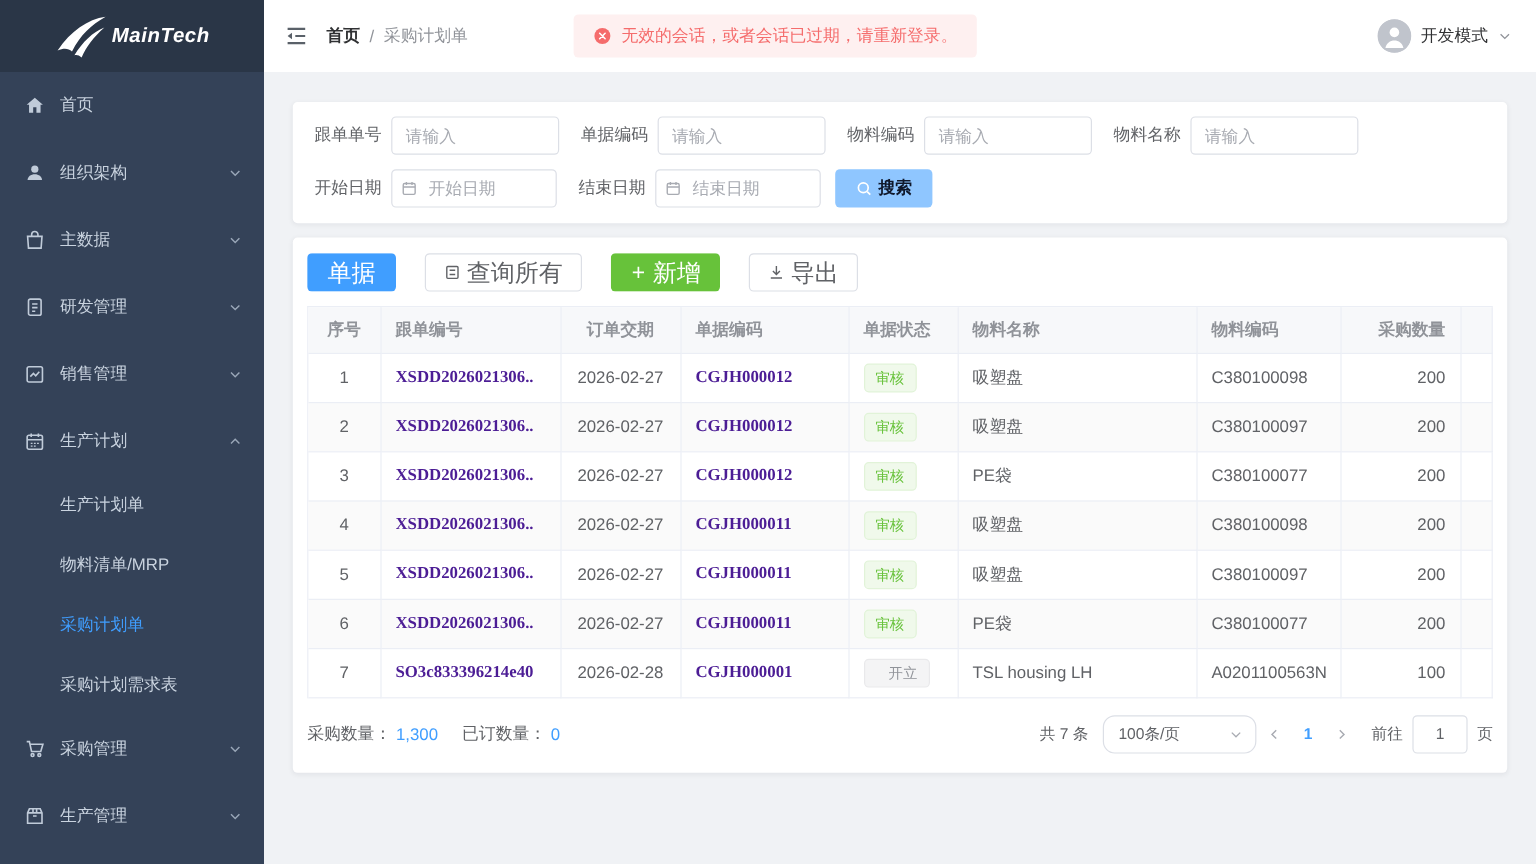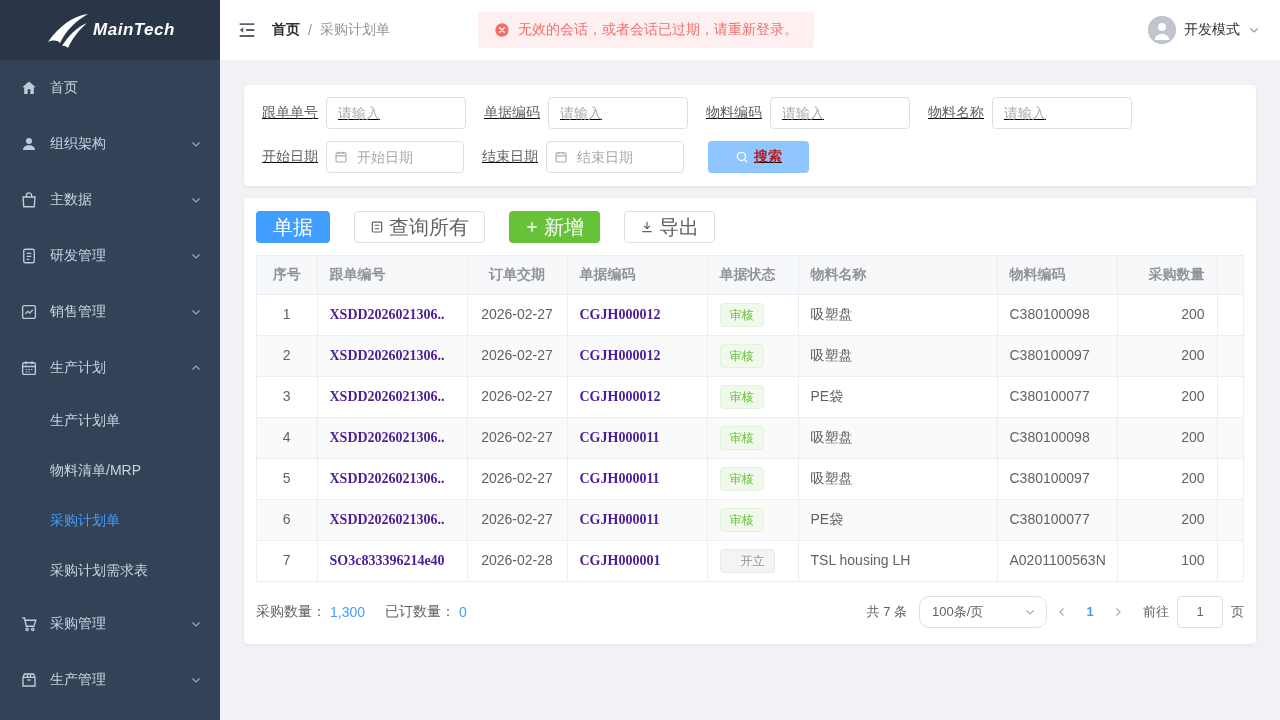--- a/index.html
+++ b/index.html
@@ -31,32 +31,32 @@
   .user-area { margin-left:auto; display:flex; align-items:center; gap:8px; cursor:pointer; }
   .avatar { width:28px; height:28px; border-radius:50%; background:#c0c4cc; overflow:hidden; }
   .user-name { font-size:14px; color:#303133; }
   .user-chev { color:#909399; }
 
   .content { padding:25px 24px 0; flex:1; }
   .card { background:#fff; border-radius:4px; box-shadow:0 1px 4px rgba(0,21,41,.06); }
 
   
   .search-card { padding:12px 12px 13px; margin-bottom:12px; }
-  .form-row { display:flex; align-items:flex-end;text-decoration:underline; }
+  .form-row { display:flex; align-items:flex-end; }
   .form-row + .form-row { margin-top:12px; }
   .form-group { display:flex; align-items:center; margin-right:12px; }
   .form-label { width:62px; text-align:right; font-size:14px; color:#606266; margin-right:8px; white-space:nowrap; }
   .text-input { width:140px; height:32px; border:1px solid #dcdfe6; border-radius:4px; padding:0 11px;
     font-size:14px; color:#606266; outline:none; font-family:inherit; }
   .text-input::placeholder { color:#a8abb2; }
   .date-wrap { position:relative; }
   .date-input { padding-left:30px; width:138px; }
   .date-icon { position:absolute; left:8px; top:9px; width:14px; height:14px; color:#a8abb2; pointer-events:none; }
-  .search-btn { margin-left:12px; height:32px; padding:0 27px; background:#8fc6ff; border:none; border-radius:4px;
-    color:#b91c1c; font-size:14px; font-weight:bold; display:flex; align-items:center; gap:5px; cursor:pointer; font-family:inherit; }
+  .search-btn { height:32px; padding:0 17px; background:#8fc6ff; border:none; border-radius:4px;
+    color:#0f172a; font-size:14px; font-weight:bold; display:flex; align-items:center; gap:5px; cursor:pointer; font-family:inherit; }
 
   
   .table-card { padding:13px 12px 16px; }
   .toolbar { display:flex; align-items:center; }
   .btn { height:32px; border-radius:4px; font-size:20px; display:flex; align-items:center; gap:5px;
     padding:0 15px; cursor:pointer; font-family:inherit; border:1px solid transparent; white-space:nowrap; }
   .btn-blue { background:#409eff; color:#fff; margin-right:24px; padding:0 16px; }
   .btn-plain { background:#fff; color:#606266; border-color:#dcdfe6; }
   .btn-green { background:#67c23a; color:#fff; margin:0 24px; }
   .btn-plain + .btn-plain, .toolbar .btn:last-child { margin-right:0; }

